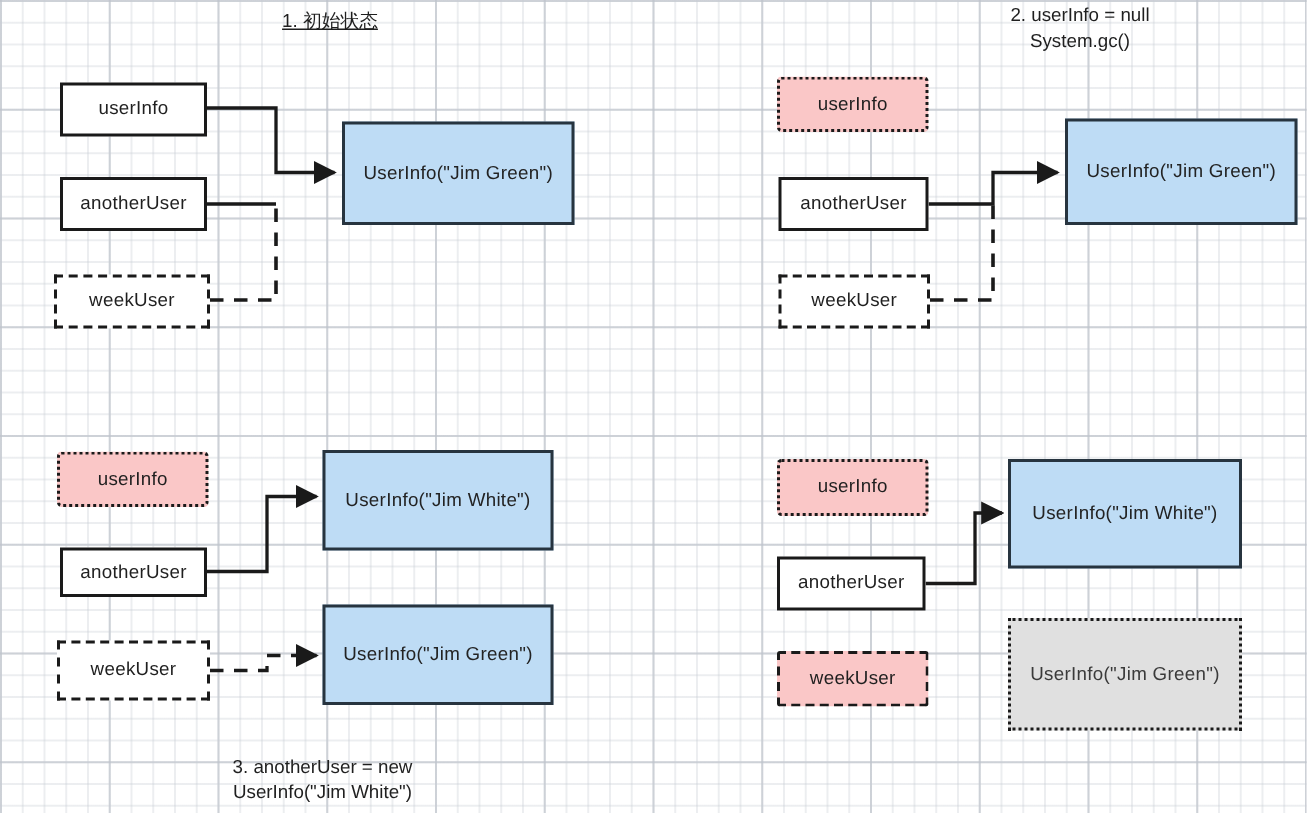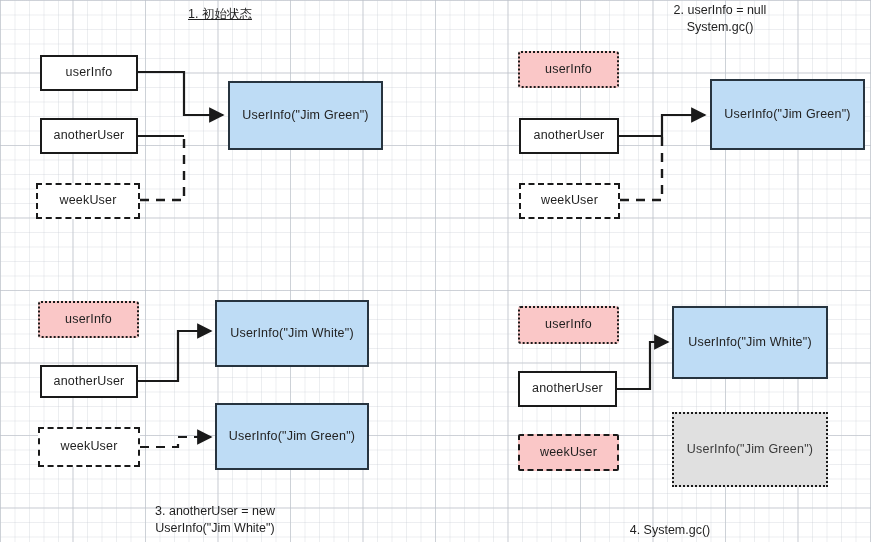--- a/index.html
+++ b/index.html
@@ -165,21 +165,20 @@
   <div class="node n-null" style="left:38px; top:301px; width:101px; height:37px;">userInfo</div>
 
   <div class="node n-strong" style="left:40px; top:365px; width:98px; height:33px;">anotherUser</div>
 
   <div class="node n-weak" style="left:38px; top:427px; width:102px; height:40px;">weekUser</div>
 
   <div class="node n-obj" style="left:215px; top:300px; width:154px; height:67px;">UserInfo("Jim White")</div>
 
   <div class="node n-obj" style="left:215px; top:403px; width:154px; height:67px;">UserInfo("Jim Green")</div>
 
-  <div class="caption" style="left:575px; top:522px; width:190px;">4. System.gc()</div>
 
   <div class="node n-null" style="left:518px; top:306px; width:101px; height:38px;">userInfo</div>
 
   <div class="node n-strong" style="left:518px; top:371px; width:99px; height:36px;">anotherUser</div>
 
   <div class="node n-null-dashed" style="left:518px; top:434px; width:101px; height:37px;">weekUser</div>
 
   <div class="node n-obj" style="left:672px; top:306px; width:156px; height:73px;">UserInfo("Jim White")</div>
 
   <div class="node n-gc" style="left:672px; top:412px; width:156px; height:75px;">UserInfo("Jim Green")</div>

